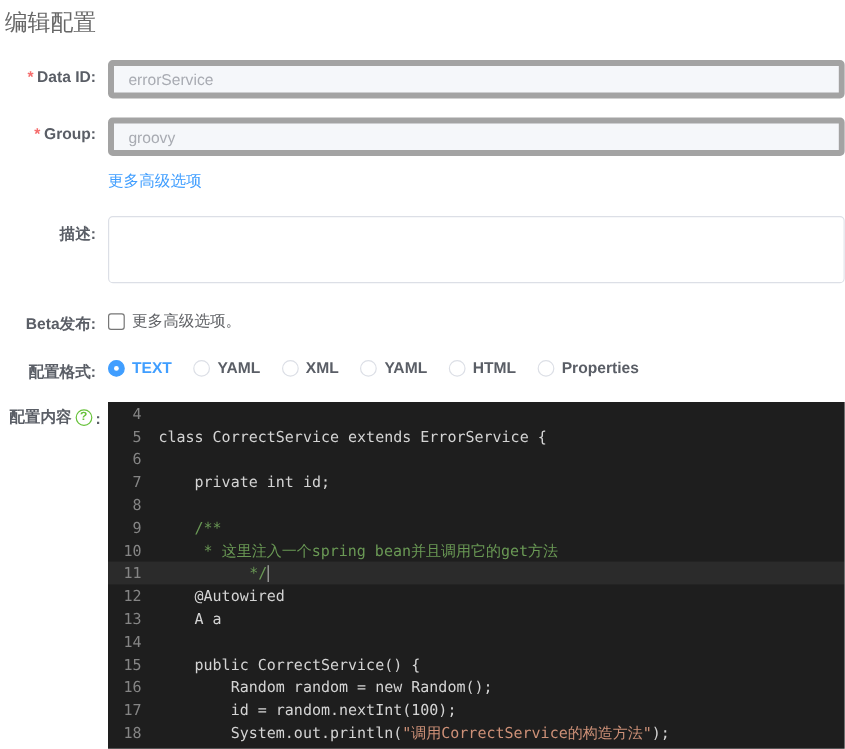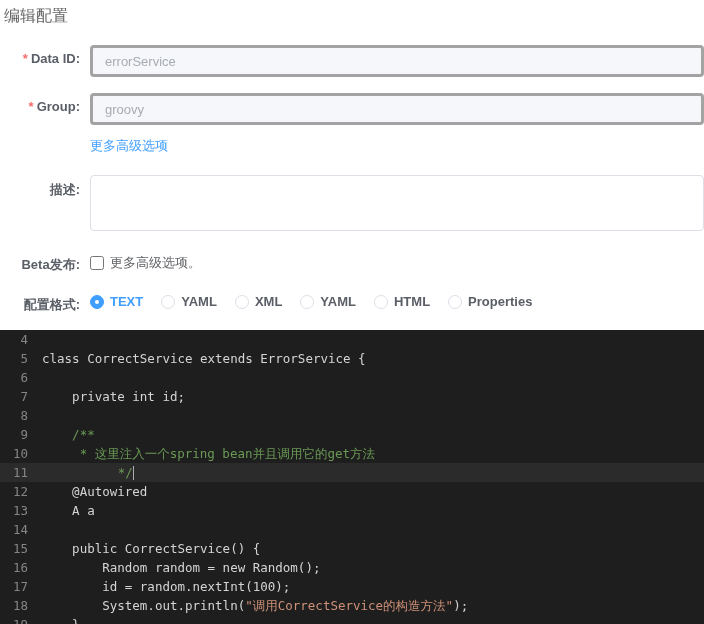--- a/index.html
+++ b/index.html
@@ -6,21 +6,21 @@
   body {
     font-family: -apple-system, BlinkMacSystemFont, "Segoe UI", "PingFang SC", "Microsoft YaHei", sans-serif;
     font-size: 13px;
     color: #5a5e66;
     background: #fff;
     width: 704px;
     height: 624px;
     overflow: hidden;
   }
   .page-title {
-    font-size: 16px;
+    font-size: 19px;
     color: #666;
     padding: 6px 4px 18px 4px;
     font-weight: 400;
   }
   .form-row {
     display: flex;
     align-items: flex-start;
     margin-bottom: 16px;
   }
   .form-label {
@@ -36,21 +36,21 @@
     color: #f56c6c;
     margin-right: 3px;
   }
   .form-field {
     flex: 1;
     min-width: 0;
   }
   input.text-input {
     width: 100%;
     height: 32px;
-    border: 3px solid #a3a3a3;
+    border: 5px solid #a3a3a3;
     border-radius: 4px;
     padding: 0 12px;
     font-size: 13px;
     color: #606266;
     background: #fff;
   }
   input.text-input[readonly] {
     background: #f5f7fa;
     color: #a8abb2;
   }
@@ -254,20 +254,25 @@
         </div>
         <div class="radio-item">
           <span class="radio-circle"></span>
           <span>Properties</span>
         </div>
       </div>
   </div>
 </div>
 
 <div class="content-row">
+  <div class="content-label">
+    <span>配置内容</span>
+    <span class="help-icon">?</span>
+    <span>:</span>
+  </div>
   <div class="editor" id="editor">
       <div class="editor-line">
         <div class="gutter">4</div>
         <div class="code"></div>
       </div>
       <div class="editor-line">
         <div class="gutter">5</div>
         <div class="code"><span>class CorrectService extends ErrorService {</span></div>
       </div>
       <div class="editor-line">

